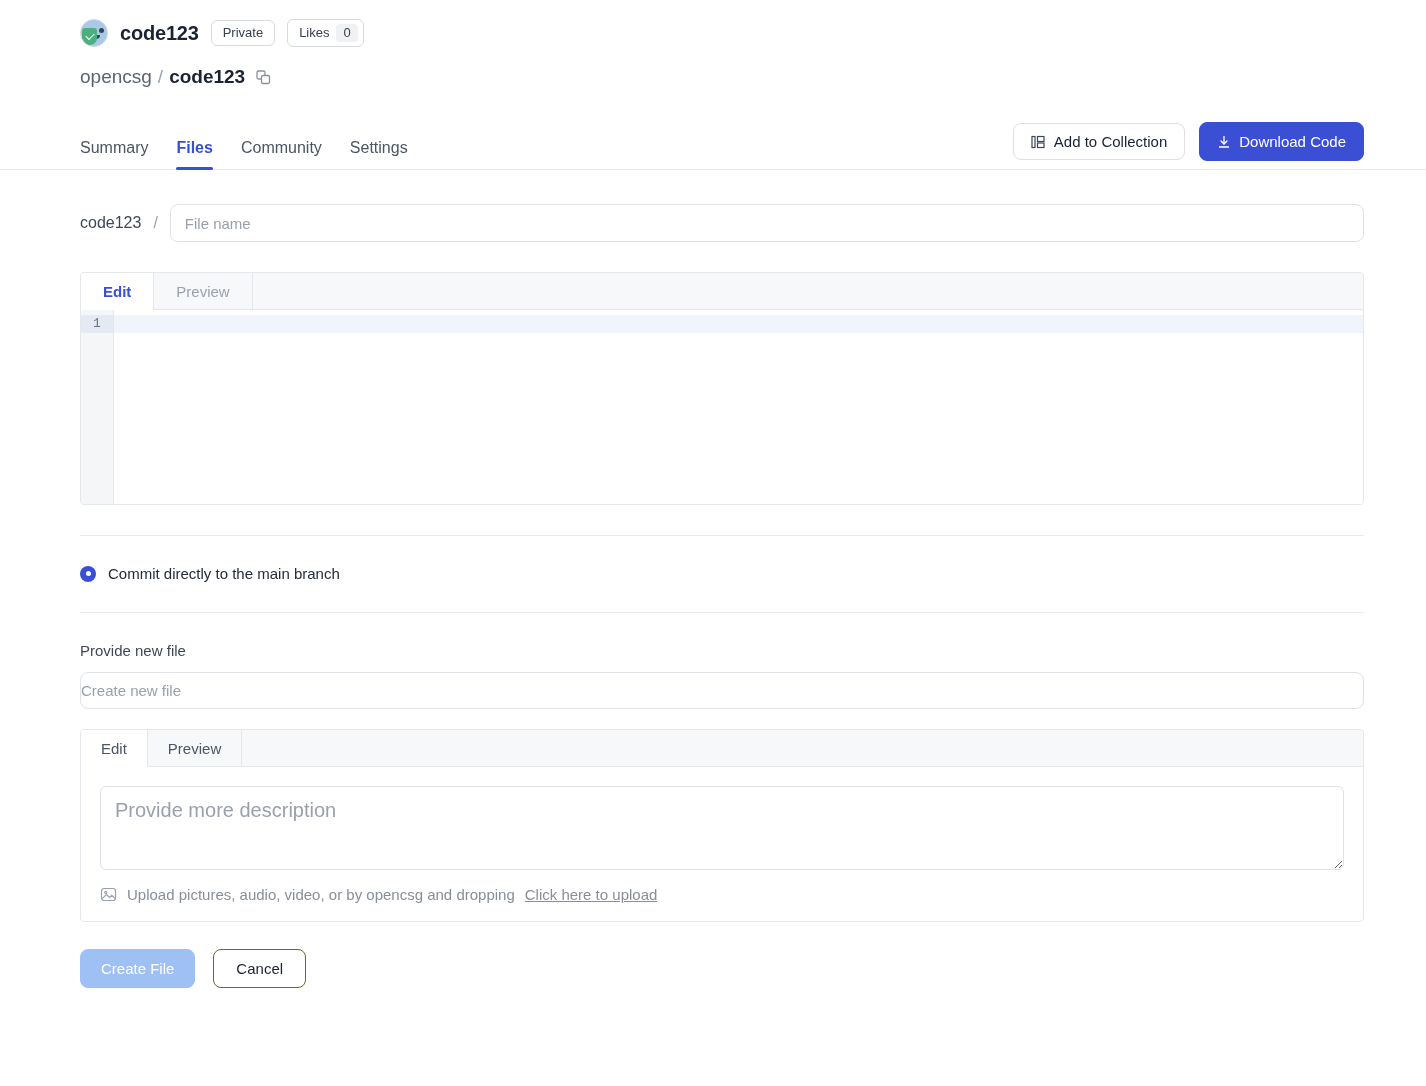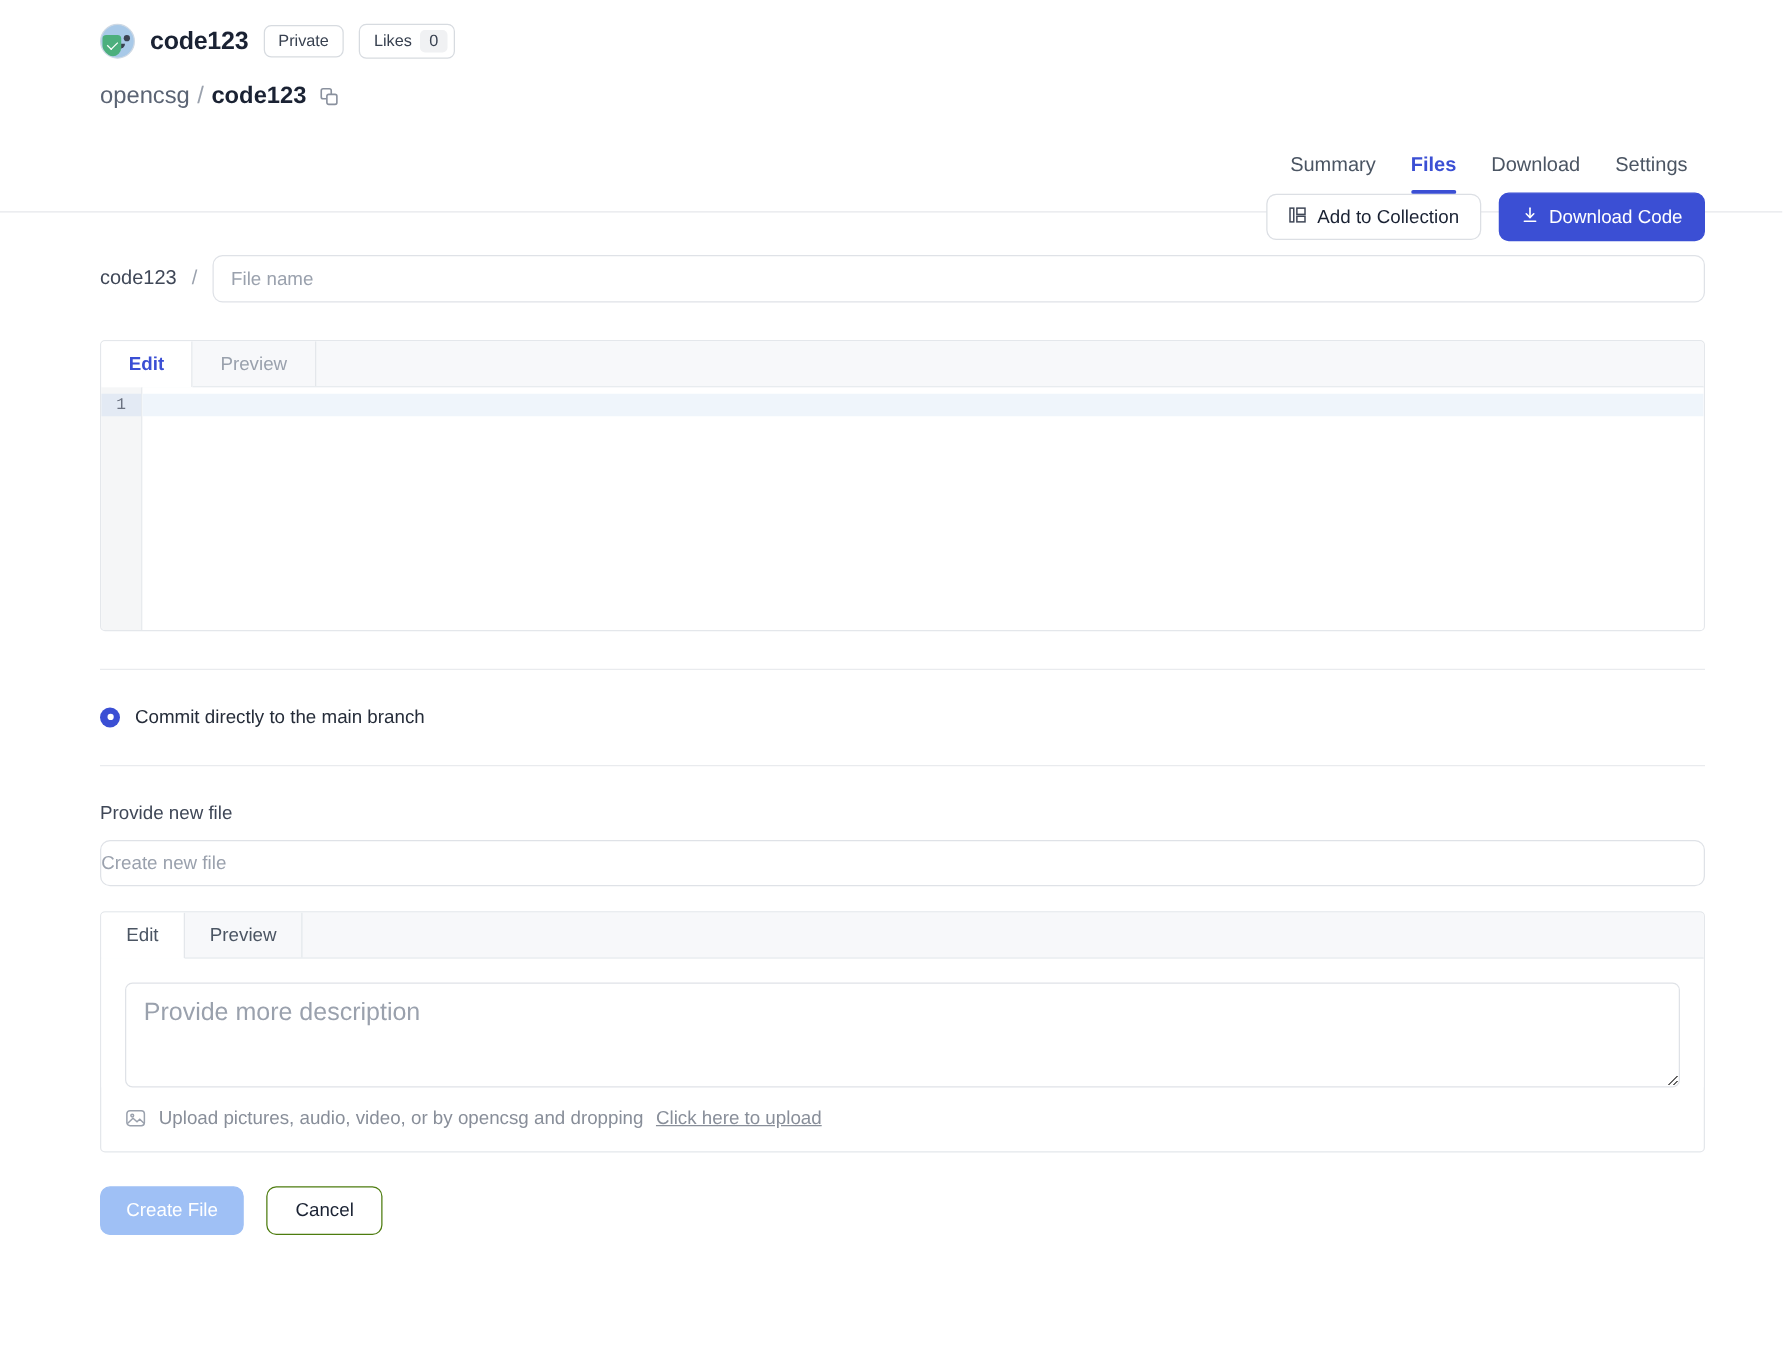--- a/index.html
+++ b/index.html
@@ -68,36 +68,35 @@
   .breadcrumb .cur { color: #1a2233; font-weight: bold; }
   .copy-icon { display: inline-flex; margin-left: 4px; cursor: pointer; }
 
   
   .tabs-bar {
     margin-top: 36px;
     border-bottom: 1px solid #e6e8eb;
     display: flex; align-items: flex-end; justify-content: space-between;
     padding: 0 62px 0 80px;
     height: 46px;
-    flex-direction: column;
   }
   .tabs { display: flex; align-items: flex-end; gap: 0; height: 46px; }
   .tab {
     font-size: 16px; color: #4b5563; padding: 0 14px 12px 14px;
     cursor: pointer; position: relative; line-height: 18px;
   }
   .tab:first-child { padding-left: 0; }
   .tab.active { color: #3b4fd4; font-weight: bold; }
   .tab.active::after {
     content: ""; position: absolute; left: 14px; right: 14px; bottom: -1px;
     height: 3px; background: #3b4fd4; border-radius: 2px;
   }
   .header-actions { display: flex; align-items: center; gap: 14px; padding-bottom: 8px; }
   .btn {
-    display: inline-flex; align-items: flex-start; gap: 8px;
+    display: inline-flex; align-items: center; gap: 8px;
     font-size: 15px; border-radius: 8px; cursor: pointer; white-space: nowrap;
   }
   .btn-outline {
     background: #fff; border: 1px solid #dcdfe4; color: #1a2233;
     padding: 9px 17px;
   }
   .btn-primary {
     background: #3b4fd4; border: 1px solid #3b4fd4; color: #fff;
     padding: 10px 17px;
   }
@@ -217,21 +216,21 @@
         <rect x="2" y="2" width="8" height="8" rx="1.5"></rect>
         <rect x="6.5" y="6.5" width="8" height="8" rx="1.5" fill="#fff"></rect>
       </svg>
     </span>
   </div>
 
   <div class="tabs-bar">
     <div class="tabs">
       <div class="tab">Summary</div>
       <div class="tab active">Files</div>
-      <div class="tab">Download</div>
+      <div class="tab">Community</div>
       <div class="tab">Settings</div>
     </div>
     <div class="header-actions">
       <div class="btn btn-outline">
         <span>
           <svg width="15" height="14" viewBox="0 0 15 14" fill="none" stroke="#3f4757" stroke-width="1.2">
             <rect x="1" y="1.5" width="3" height="11"></rect>
             <rect x="6.5" y="1.5" width="6.5" height="5"></rect>
             <rect x="6.5" y="8" width="6.5" height="4.5"></rect>
           </svg>

